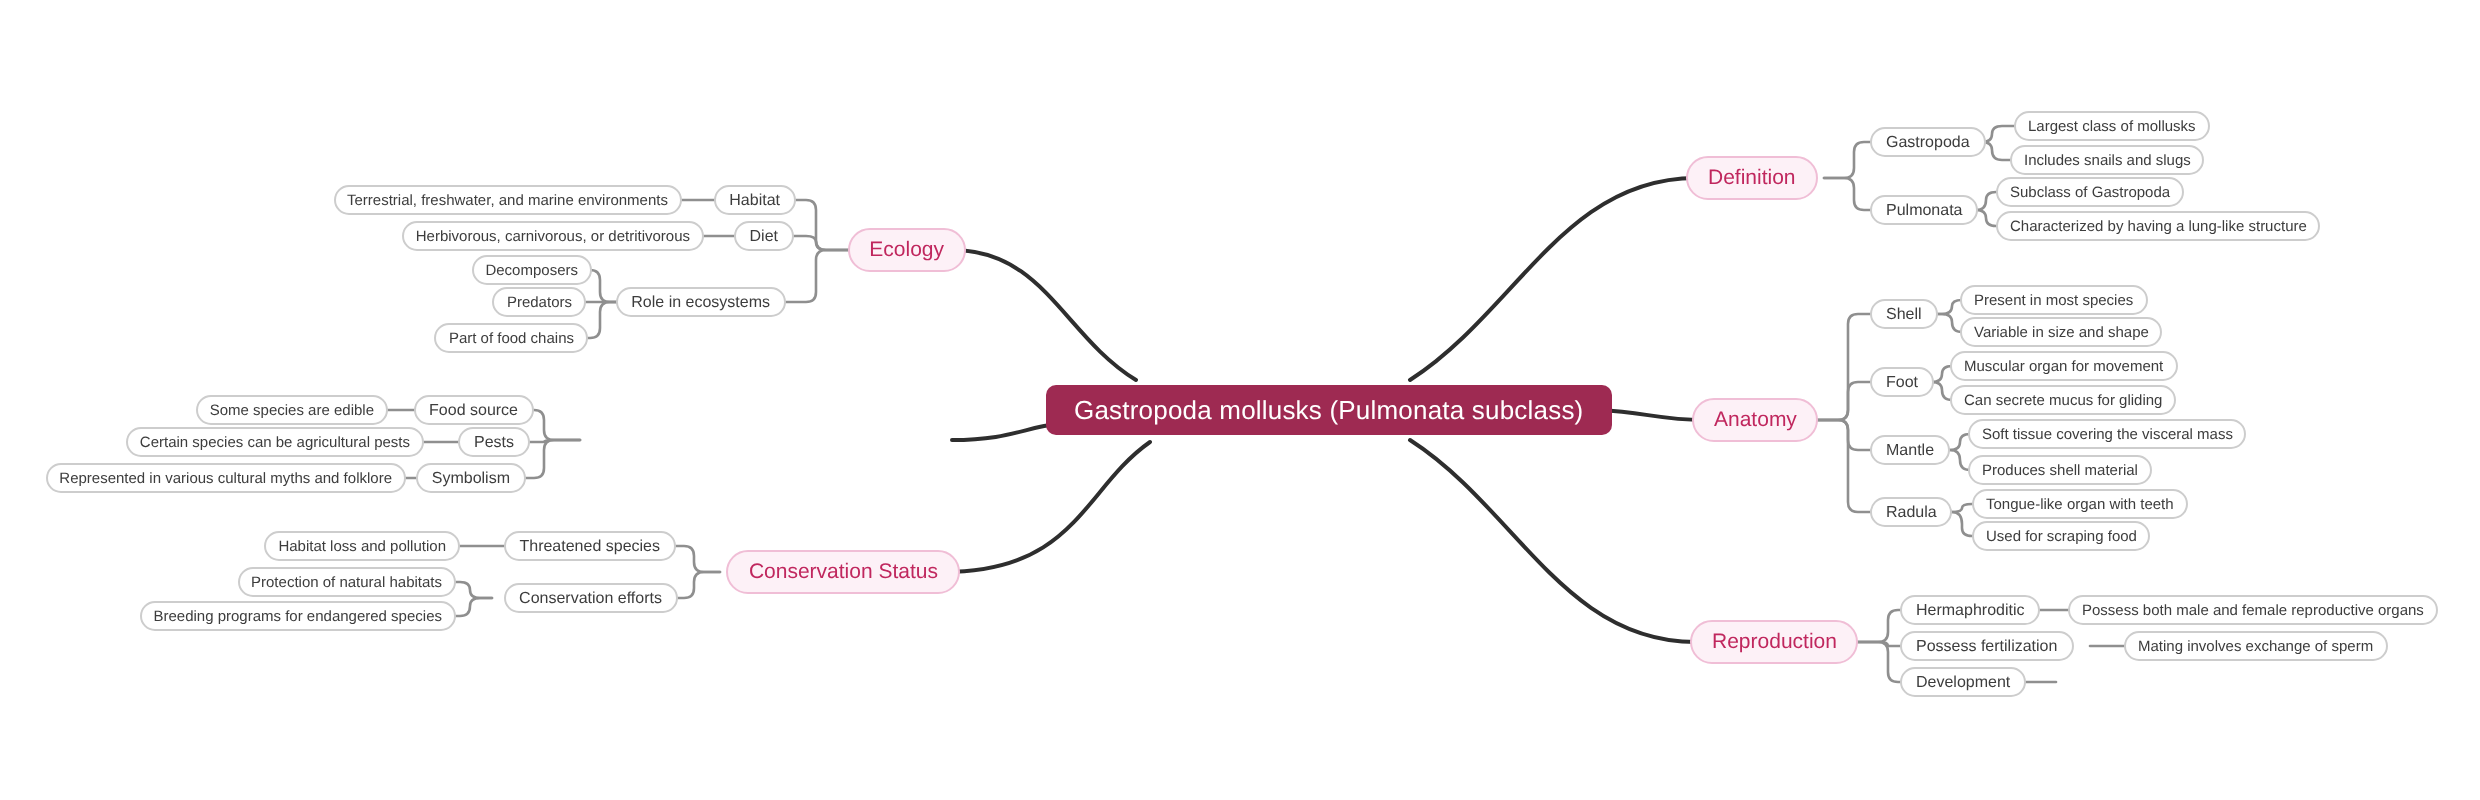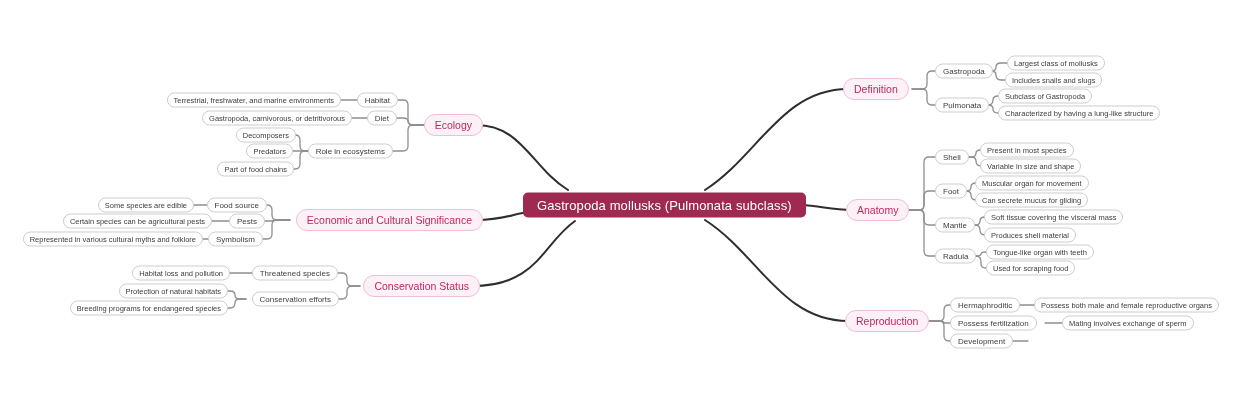--- a/index.html
+++ b/index.html
@@ -129,27 +129,26 @@
   <div class="node mid" style="left:950px;top:305px">Hermaphroditic</div>
   <div class="node leaf" style="left:1034px;top:305px">Possess both male and female reproductive organs</div>
   <div class="node mid" style="left:950px;top:323px">Possess fertilization</div>
   <div class="node leaf" style="left:1062px;top:323px">Mating involves exchange of sperm</div>
   <div class="node mid" style="left:950px;top:341px">Development</div>
 
   <div class="node branch" style="right:757px;top:125px">Ecology</div>
   <div class="node mid" style="right:842px;top:100px">Habitat</div>
   <div class="node leaf" style="right:899px;top:100px">Terrestrial, freshwater, and marine environments</div>
   <div class="node mid" style="right:843px;top:118px">Diet</div>
-  <div class="node leaf" style="right:888px;top:118px">Gastropoda, carnivorous, or detritivorous</div>
+  <div class="node leaf" style="right:888px;top:118px">Herbivorous, carnivorous, or detritivorous</div>
   <div class="node mid" style="right:847px;top:151px">Role in ecosystems</div>
   <div class="node leaf" style="right:944px;top:135px">Decomposers</div>
   <div class="node leaf" style="right:947px;top:151px">Predators</div>
   <div class="node leaf" style="right:946px;top:169px">Part of food chains</div>
 
-  <div class="node branch" style="right:757px;top:220px">Economic and Cultural Significance</div>
   <div class="node mid" style="right:973px;top:205px">Food source</div>
   <div class="node leaf" style="right:1046px;top:205px">Some species are edible</div>
   <div class="node mid" style="right:975px;top:221px">Pests</div>
   <div class="node leaf" style="right:1028px;top:221px">Certain species can be agricultural pests</div>
   <div class="node mid" style="right:977px;top:239px">Symbolism</div>
   <div class="node branch" style="right:760px;top:286px">Conservation Status</div>
 
   <div class="node leaf" style="right:1037px;top:239px">Represented in various cultural myths and folklore</div>
   <div class="node mid" style="right:902px;top:273px">Threatened species</div>
   <div class="node leaf" style="right:1010px;top:273px">Habitat loss and pollution</div>

